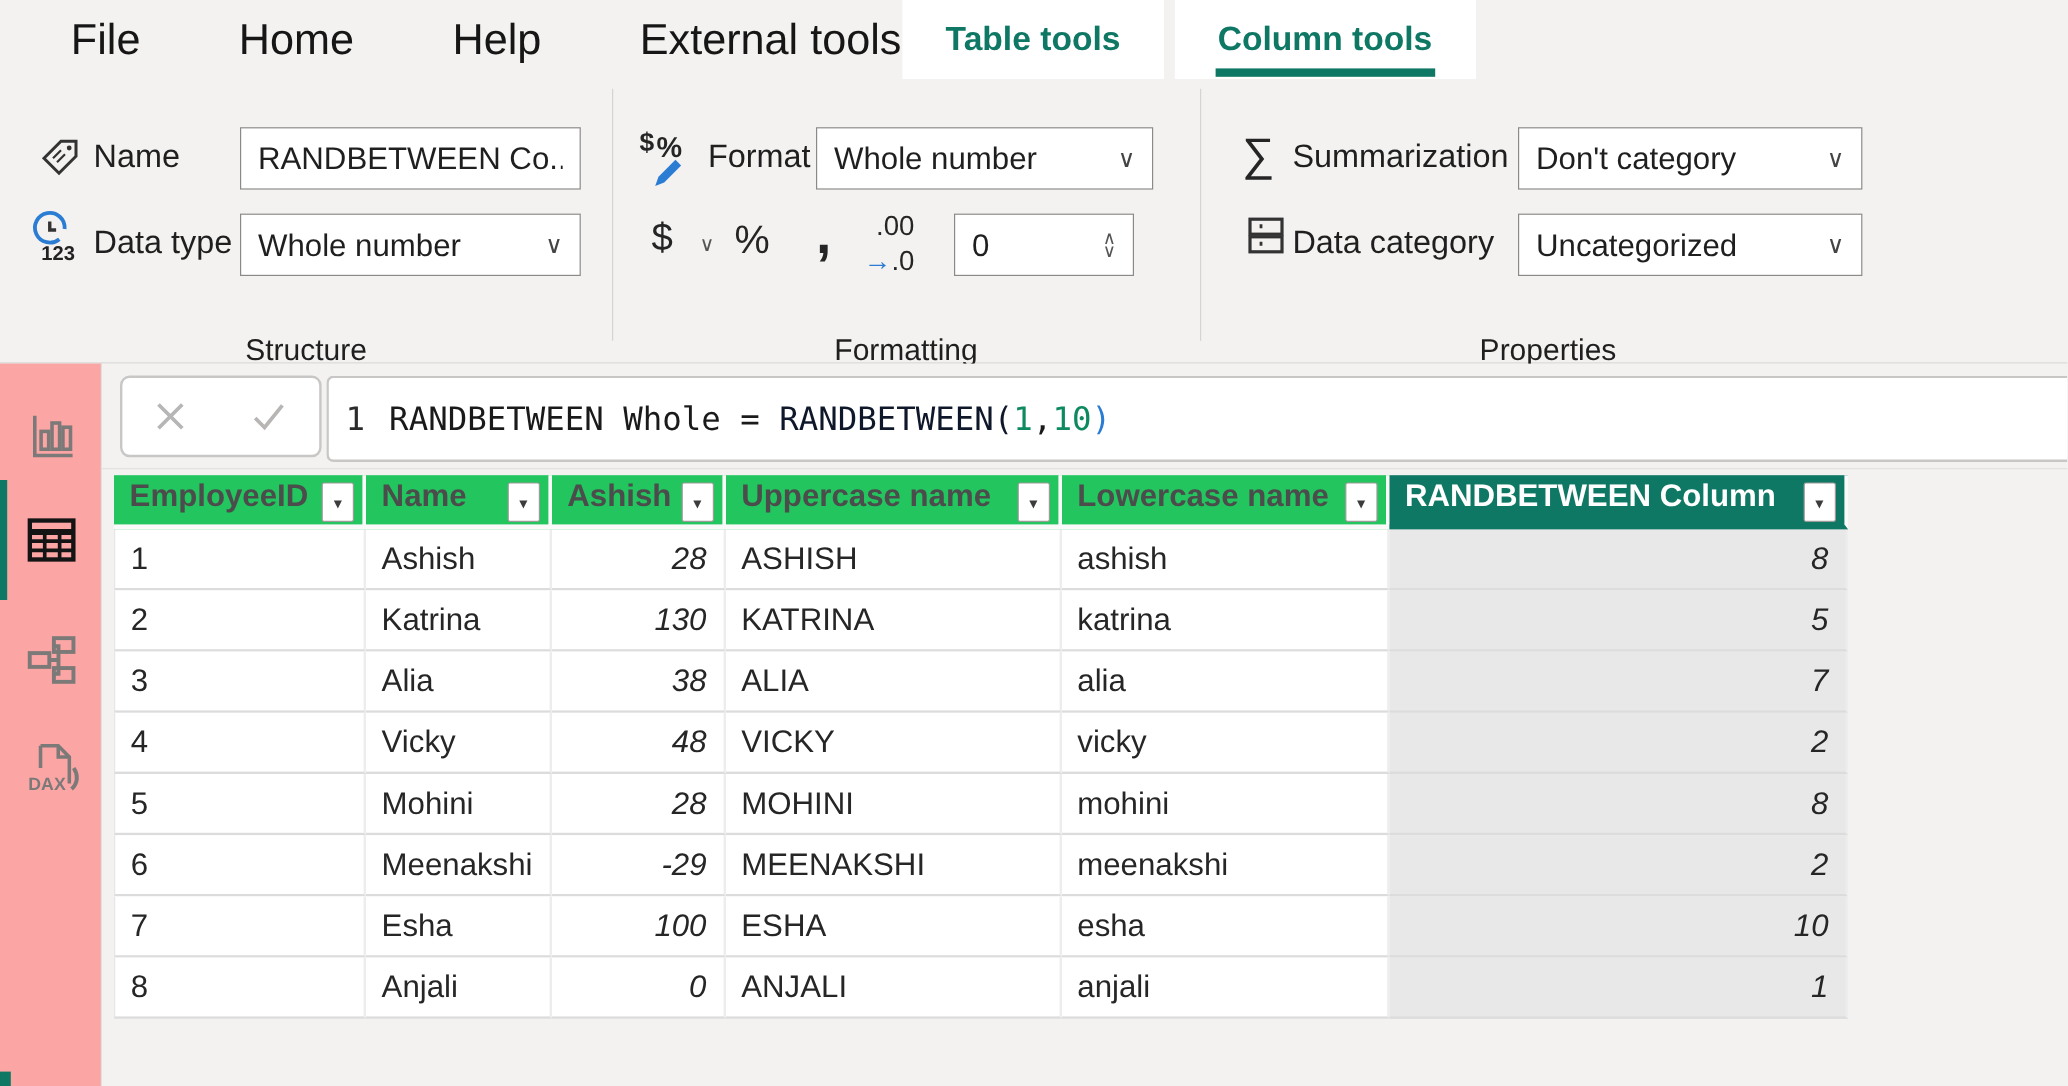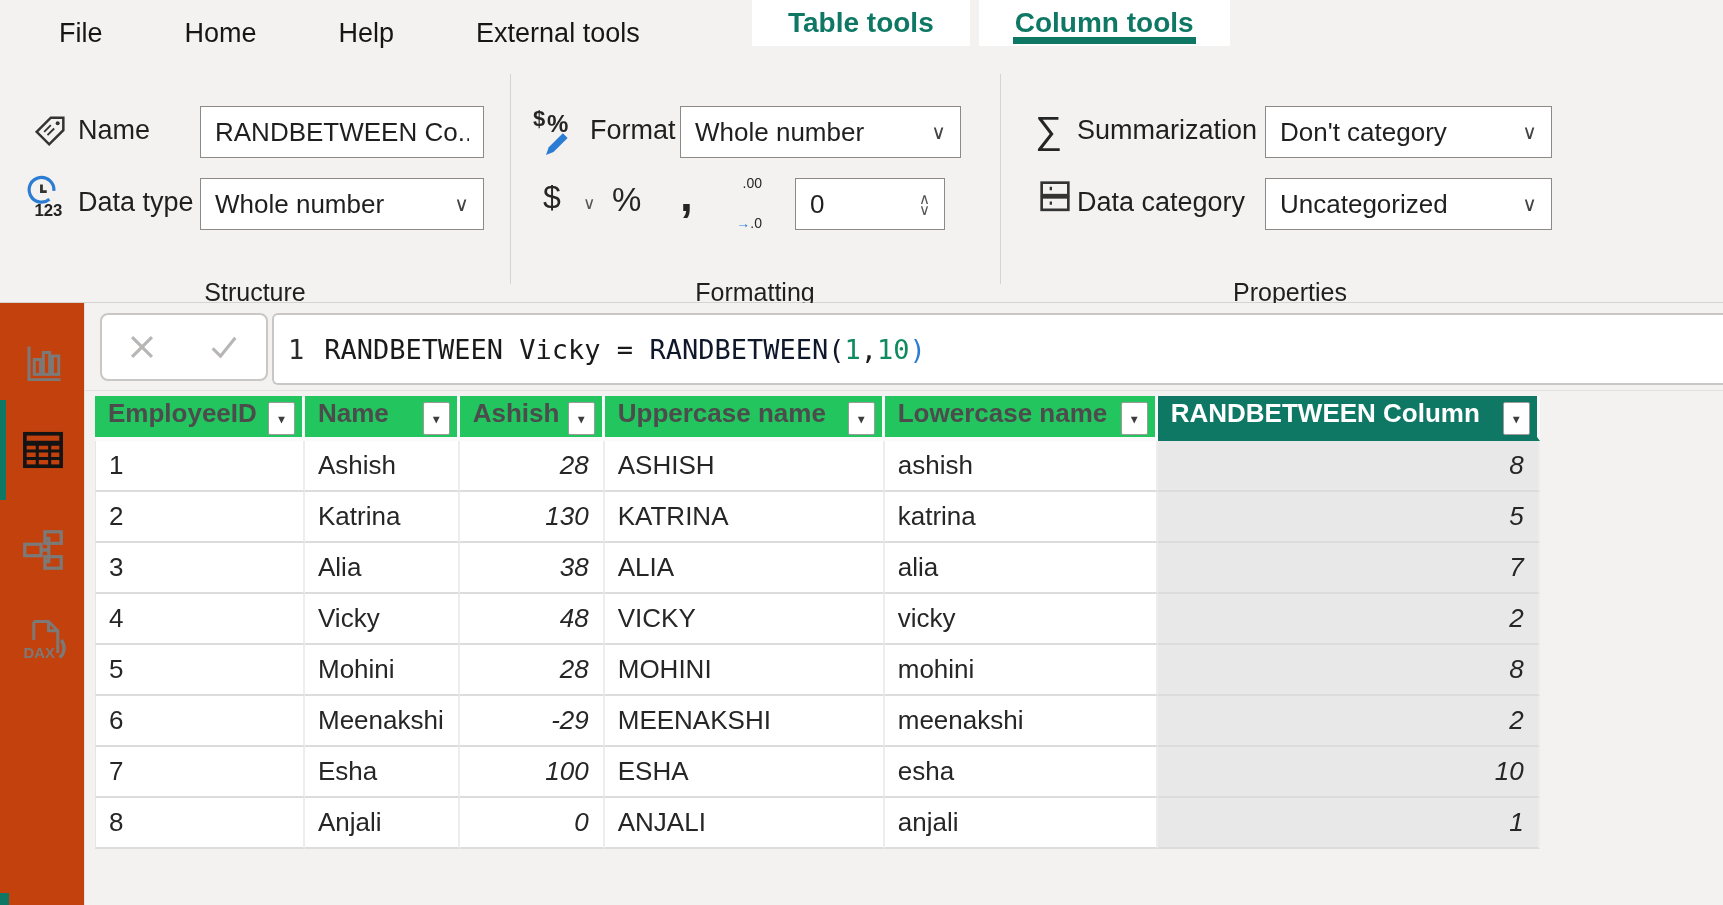--- a/index.html
+++ b/index.html
@@ -3,48 +3,48 @@
 <meta charset="utf-8">
 <style>
   * { margin:0; padding:0; box-sizing:border-box; }
   html,body { width:1723px; height:905px; overflow:hidden; }
   body { font-family:"Liberation Sans", sans-serif; background:#f3f2f1; color:#1f1f1f; position:relative; }
   .abs { position:absolute; }
 
   
   .menubar { position:absolute; top:0; left:0; width:1723px; height:66px; background:#f3f2f1; display:flex; align-items:stretch; }
   .menu-main { display:flex; align-items:center; padding-left:18px; }
-  .menu-item { padding:0 41px; font-size:27px; color:#161616; cursor:default; }
+  .menu-item { padding:0 41px; font-size:36px; color:#161616; cursor:default; }
   .menu-ctx { position:absolute; left:752px; top:0; height:66px; display:flex; }
-  .ctx-tab { background:#ffffff; height:46px; display:flex; align-items:center; justify-content:center; padding:0 36px; font-size:28px; font-weight:700; color:#0f7864; margin-right:9px; position:relative; }
+  .ctx-tab { background:#ffffff; height:66px; display:flex; align-items:center; justify-content:center; padding:0 36px; font-size:28px; font-weight:700; color:#0f7864; margin-right:9px; position:relative; }
   .ctx-tab.active::after { content:""; position:absolute; left:34px; right:34px; bottom:2px; height:7px; background:#0f7864; }
 
   
   .ribbon { position:absolute; top:66px; left:0; width:1723px; height:237px; background:#f3f2f1; border-bottom:1px solid #d6d4d2; }
   .rdivider { position:absolute; top:8px; width:1px; height:210px; background:#d6d4d2; }
   .rlabel { position:absolute; top:212px; font-size:25px; color:#1f1f1f; text-align:center; }
   .rrow-label { position:absolute; font-size:27px; color:#1f1f1f; }
   .ctrl { position:absolute; background:#fff; border:1px solid #8c8a88; display:flex; align-items:center; font-size:26px; color:#1f1f1f; padding:0 14px; }
   .ctrl .chev { margin-left:auto; font-size:20px; color:#444; padding-left:8px; }
   .ctrl input { border:none; outline:none; font-size:26px; width:100%; font-family:"Liberation Sans",sans-serif; color:#1f1f1f; background:transparent; }
   .iconbtn { position:absolute; color:#252525; cursor:default; text-align:center; }
   .spin-arrows { margin-left:auto; display:flex; flex-direction:column; line-height:11px; font-size:15px; color:#555; }
 
   
   .svgicon { display:block; }
   .fmt-icon { position:absolute; width:46px; height:48px; }
   .fmt-icon .ds { position:absolute; left:0; top:-6px; font-size:22px; font-weight:700; color:#252525; }
   .fmt-icon .pc { position:absolute; left:14px; top:-2px; font-size:24px; font-weight:700; color:#252525; }
-  .dec-icon { position:absolute; width:52px; height:50px; font-size:14px; color:#252525; }
+  .dec-icon { position:absolute; width:52px; height:50px; font-size:23px; color:#252525; }
   .dec-icon .t { position:absolute; right:2px; top:-4px; letter-spacing:0; }
   .dec-icon .b { position:absolute; right:2px; bottom:-2px; }
   .dec-icon .arrow { color:#2b7cd3; font-weight:700; }
 
   
-  .sidebar { position:absolute; left:0; top:303px; width:85px; height:602px; background:#c2410c; border-right:1px solid #e2e0de; }
+  .sidebar { position:absolute; left:0; top:303px; width:85px; height:602px; background:#fca5a5; border-right:1px solid #e2e0de; }
   .side-item { position:absolute; left:0; width:85px; height:100px; display:flex; align-items:center; justify-content:center; cursor:default; }
   .active-ind { position:absolute; left:0; top:97px; width:6px; height:100px; background:#0f7864; }
 
   
   .fx-strip { position:absolute; left:85px; top:303px; width:1638px; height:88px; background:#f3f2f1; border-bottom:1px solid #e3e1df; }
   .fx-btns { position:absolute; left:15px; top:10px; width:168px; height:68px; background:#fff; border:2px solid #c9c7c5; border-radius:8px; display:flex; align-items:center; justify-content:space-around; }
   .fx-input { position:absolute; left:187px; top:10px; width:1451px; height:72px; background:#fff; border:2px solid #c9c7c5; border-radius:6px 0 0 6px; border-right:none; display:flex; align-items:center; font-family:"DejaVu Sans Mono", monospace; font-size:27px; }
   .fx-ln { color:#2b2b2b; padding:0 20px 0 14px; }
   .fx-code { white-space:pre; }
 
@@ -207,21 +207,21 @@
   <div class="fx-btns">
     <svg width="34" height="34" viewBox="0 0 24 24" stroke="#b8b6b4" stroke-width="2.2" fill="none">
       <path d="M5 5 L19 19 M19 5 L5 19"></path>
     </svg>
     <svg width="38" height="34" viewBox="0 0 24 24" stroke="#b8b6b4" stroke-width="2.2" fill="none">
       <path d="M4 13 L9.5 18.5 L20 5.5"></path>
     </svg>
   </div>
   <div class="fx-input">
     <span class="fx-ln">1</span>
-    <span class="fx-code" id="fx-code"><span style="color: rgb(26, 26, 26);">RANDBETWEEN Vicky = </span><span style="color: #0f172a;">RANDBETWEEN(</span><span style="color: rgb(14, 138, 95);">1</span><span style="color: rgb(26, 26, 26);">,</span><span style="color: rgb(14, 138, 95);">10</span><span style="color: rgb(43, 124, 211);">)</span></span>
+    <span class="fx-code" id="fx-code"><span style="color: rgb(26, 26, 26);">RANDBETWEEN Whole = </span><span style="color: #0f172a;">RANDBETWEEN(</span><span style="color: rgb(14, 138, 95);">1</span><span style="color: rgb(26, 26, 26);">,</span><span style="color: rgb(14, 138, 95);">10</span><span style="color: rgb(43, 124, 211);">)</span></span>
   </div>
 </div>
 
 <table class="grid" id="grid">
   <colgroup>
     <col style="width:210px">
       <col style="width:150px">
       <col style="width:145px">
     <col style="width:280px">
       <col style="width:273px">

